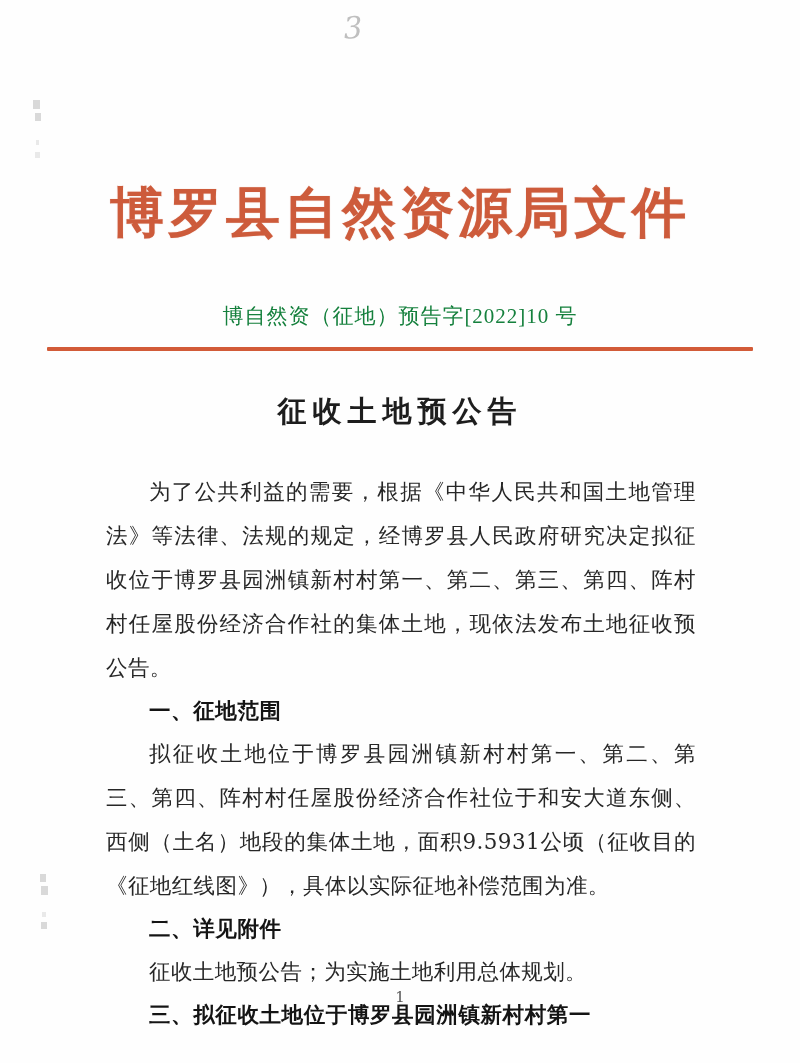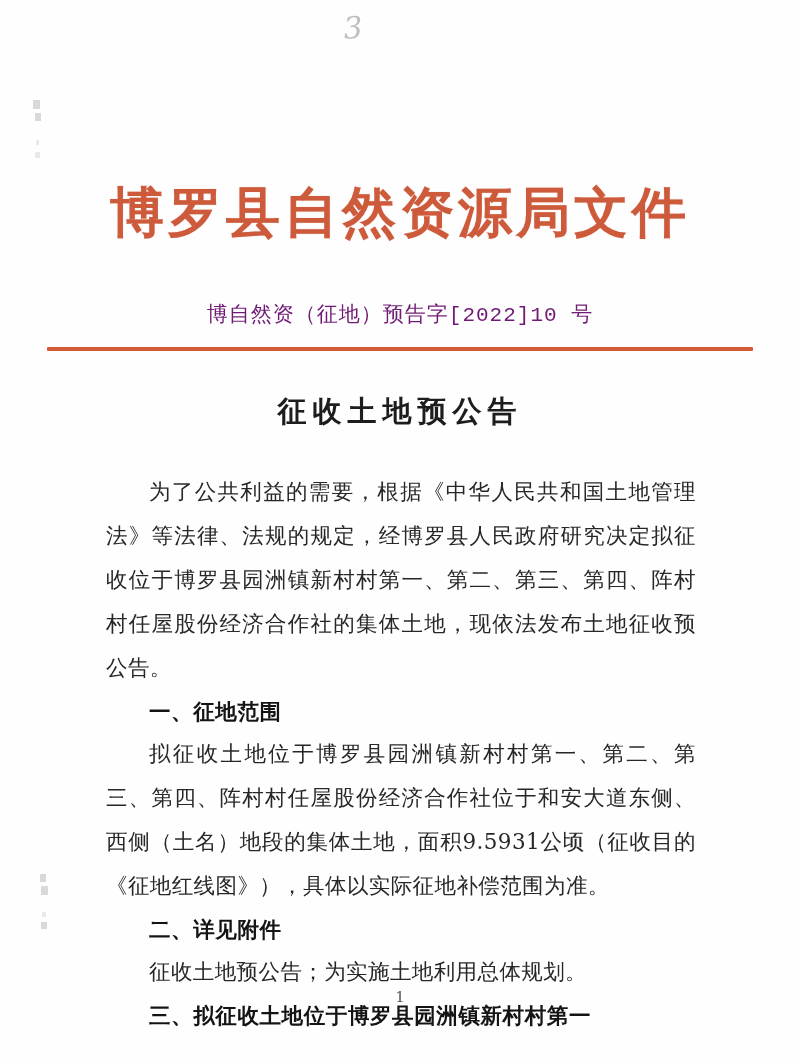--- a/index.html
+++ b/index.html
@@ -69,22 +69,22 @@
 
   .doc-number {
     position: absolute;
     left: 0;
     right: 0;
     top: 301px;
     text-align: center;
     font-size: 21px;
     line-height: 30px;
     letter-spacing: 1px;
-    color: #701a75;
-    font-family: Liberation Mono, monospace;
+    color: #15803d;
+    font-family: Liberation Serif, serif;
   }
 
   .red-rule {
     position: absolute;
     left: 47px;
     top: 347px;
     width: 706px;
     height: 4px;
     background: #d25b38;
     border-radius: 1px;
@@ -120,21 +120,21 @@
     letter-spacing: .4px;
     text-align: justify;
     text-justify: inter-ideograph;
     color: #272727;
   }
   .para.indent { text-indent: 2em; }
 
   .heading {
     margin: 2px 0 0 0;
     text-indent: 2em;
-    font-family: Liberation Serif, serif;
+    font-family: Liberation Mono, monospace;
     font-weight: 700;
     font-size: 21.5px;
     line-height: 40px;
     letter-spacing: .6px;
     color: #141414;
   }
 
   .page-number {
     position: absolute;
     left: 0;

